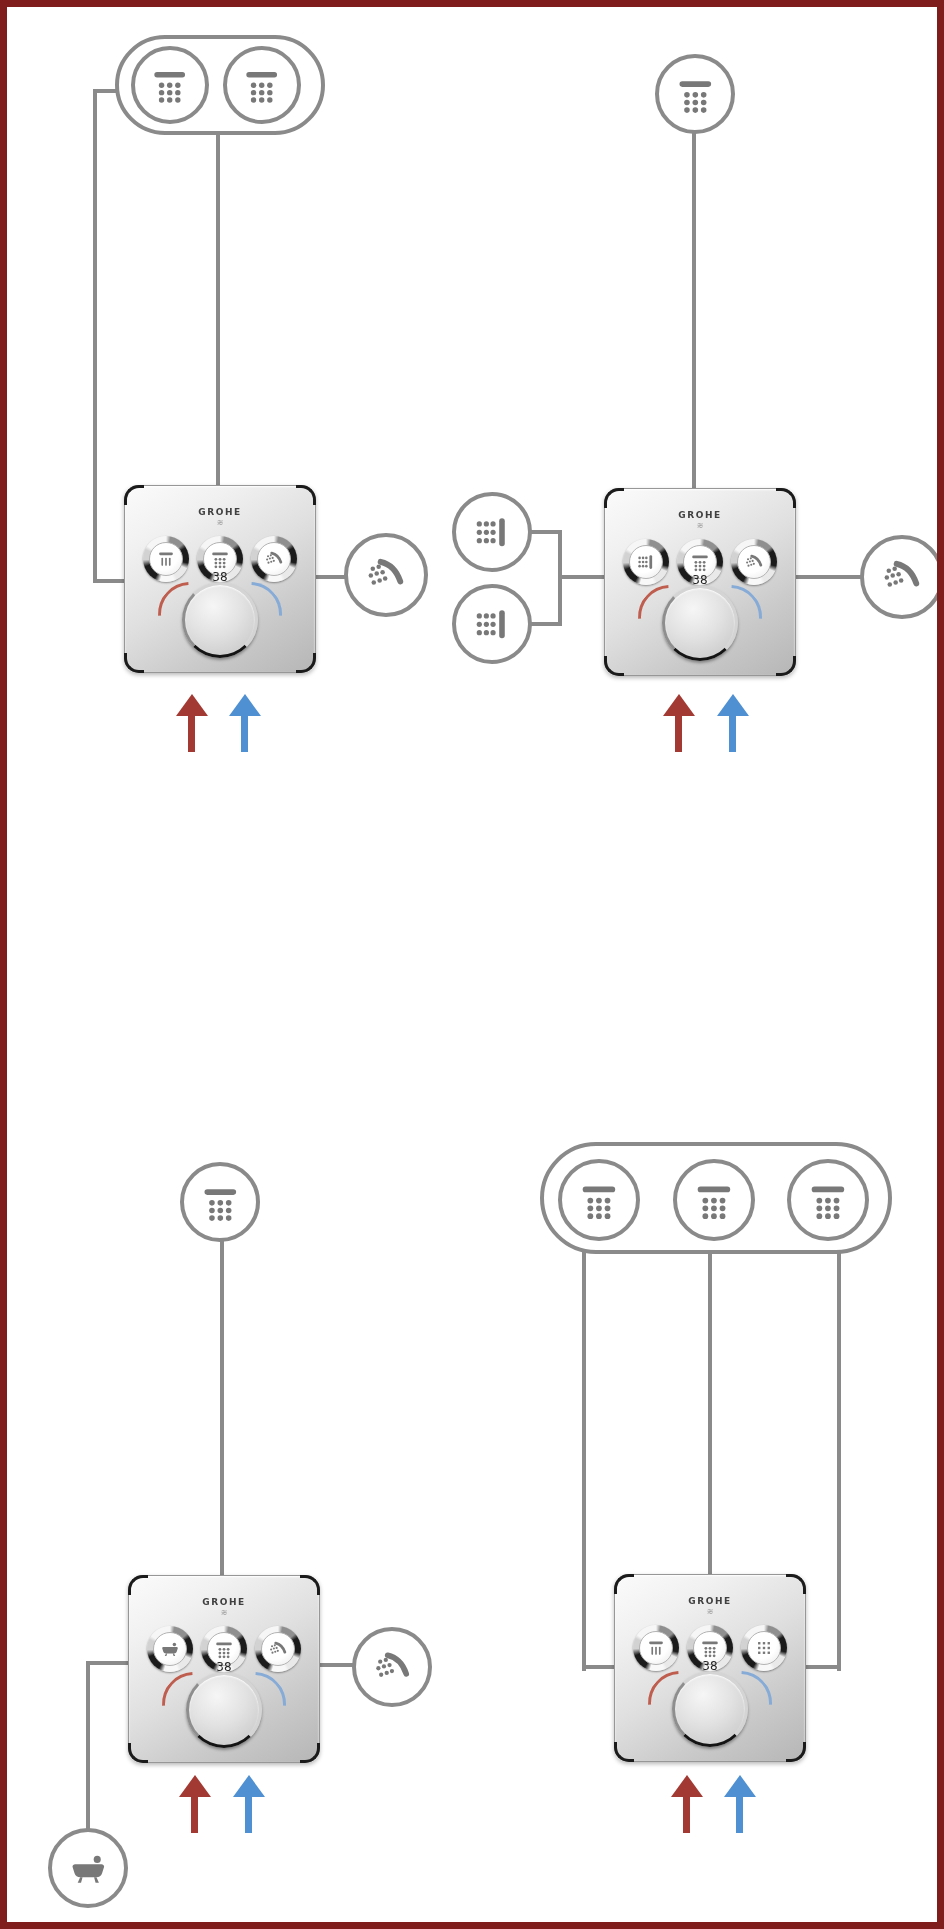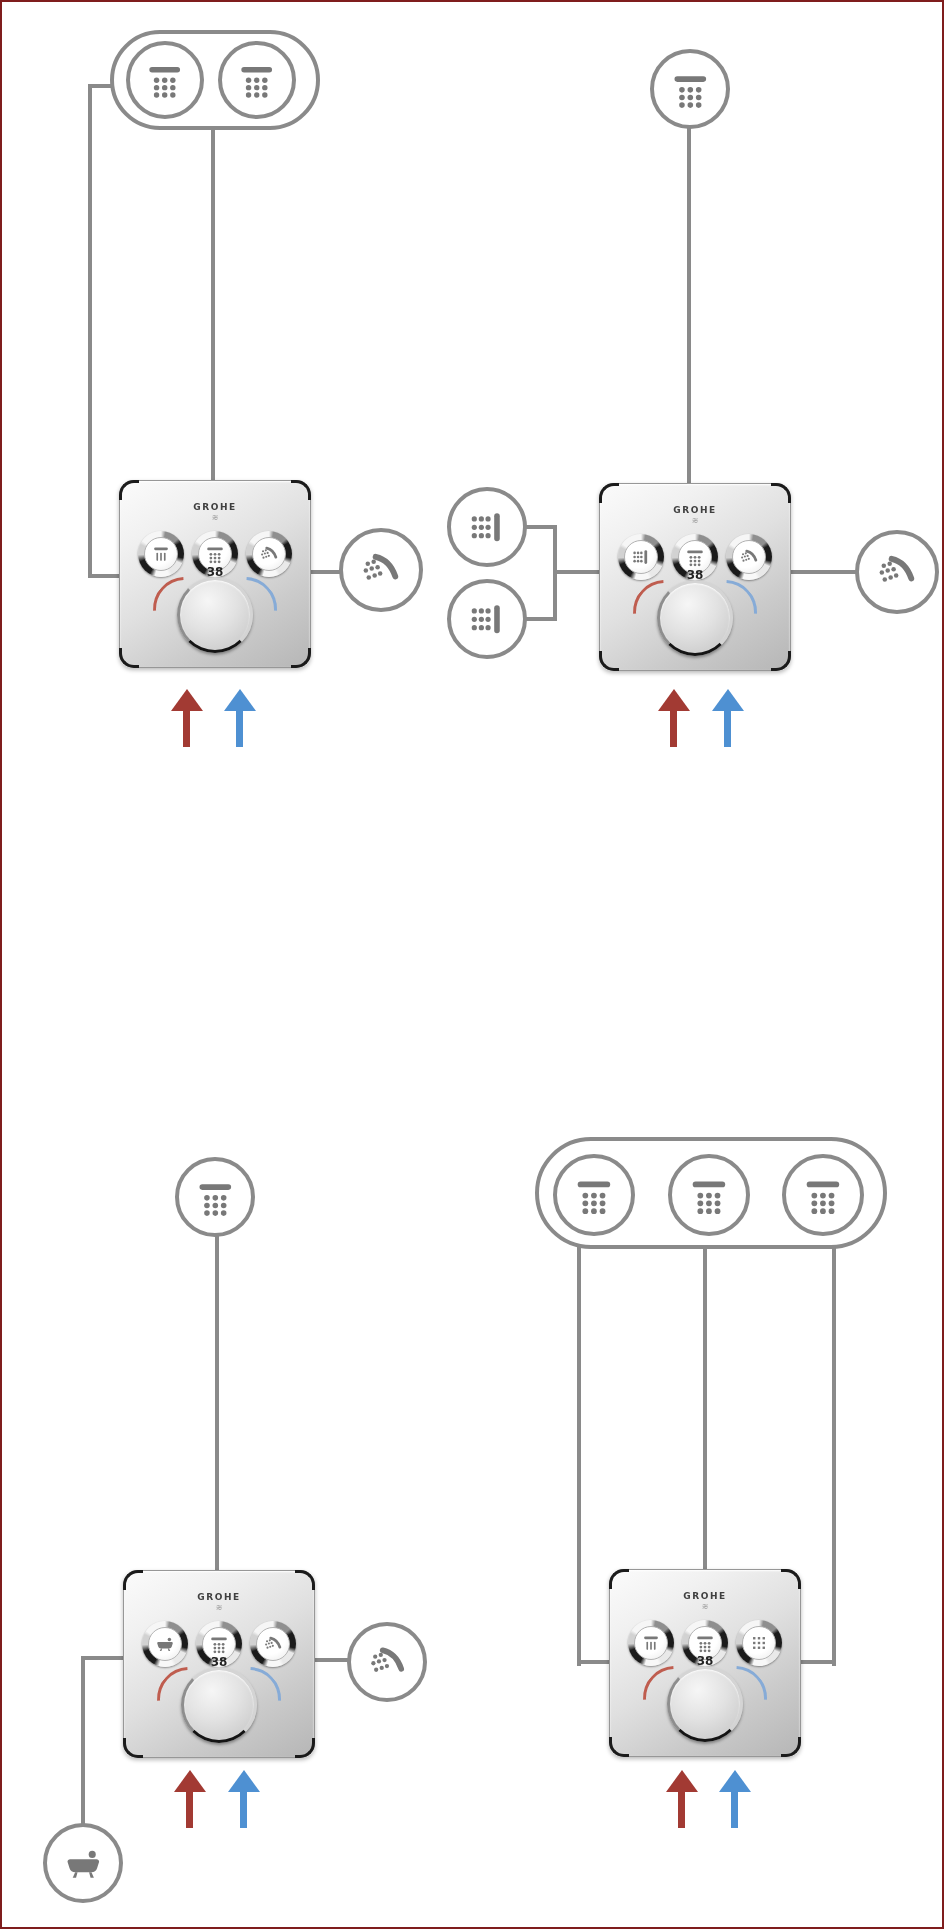--- a/index.html
+++ b/index.html
@@ -1,16 +1,16 @@
 <!DOCTYPE html>
 <html style="--diagram-line: #8a8a8a; --hot-red: #a23a33; --cold-blue: #4e90d2; --dial-hot-arc: #bf5d4f; --dial-cold-arc: #86abd7;"><head>
 <meta charset="utf-8">
 <style>
   html,body{margin:0;padding:0;background:#fff;}
-  .canvas{position:relative;width:944px;height:1929px;background:#fff;border:2px solid #7f1d1d;box-sizing:border-box;
+  .canvas{position:relative;width:944px;height:1929px;background:#fff;border:7px solid #7f1d1d;box-sizing:border-box;
           font-family:"DejaVu Sans","Liberation Sans",sans-serif;overflow:hidden;}
 
   
   .ln{position:absolute;background:var(--diagram-line,#8a8a8a);}
 
   
   .pill{position:absolute;border:4px solid var(--diagram-line,#8a8a8a);border-radius:999px;background:#fff;box-sizing:border-box;}
   .outlet{position:absolute;border:4px solid var(--diagram-line,#8a8a8a);border-radius:50%;background:#fff;box-sizing:border-box;
           display:flex;align-items:center;justify-content:center;}
   .oicon{display:flex;width:62%;height:62%;align-items:center;justify-content:center;}
@@ -32,21 +32,21 @@
 
   .btn{position:absolute;top:50px;width:46px;height:46px;border-radius:50%;
        background:conic-gradient(from 210deg,#1b1b1b 0deg 40deg,#d2d2d2 58deg 85deg,#f6f6f6 95deg 150deg,#8f8f8f 162deg 198deg,#1b1b1b 210deg 250deg,#e9e9e9 265deg 300deg,#f8f8f8 310deg 345deg,#1b1b1b 360deg);
        box-shadow:0 1px 2px rgba(0,0,0,.4);}
   .face{position:absolute;inset:6px;border-radius:50%;border:1px solid #b3b3b3;
         background:radial-gradient(circle at 38% 32%,#ffffff 55%,#e8e8e8 100%);
         display:flex;align-items:center;justify-content:center;}
   .face .oicon{width:22px;height:22px;}
 
   .temp{position:absolute;left:0;top:84px;width:100%;height:46px;}
-  .temp .label{position:absolute;left:50%;top:0;transform:translateX(-50%);font-size:12px;font-weight:bold;color:#242424;}
+  .temp .label{position:absolute;left:50%;top:0;transform:translateX(-50%);font-size:12px;font-weight:normal;color:#242424;}
   .arc{position:absolute;top:12px;width:58px;height:58px;border-radius:50%;border:3.5px solid transparent;}
   .arc.hot{left:33px;border-top-color:var(--dial-hot-arc,#bf5d4f);transform:rotate(-48deg);}
   .arc.cold{right:33px;border-top-color:var(--dial-cold-arc,#86abd7);transform:rotate(48deg);}
 
   .dial{position:absolute;left:57px;top:96px;width:76px;height:76px;border-radius:50%;
         background:radial-gradient(circle at 40% 30%,#f6f6f6 0%,#e2e2e2 45%,#c3c3c3 100%);
         border:3px solid #d4d4d4;border-bottom-color:#141414;border-left-color:#8e8e8e;
         box-shadow:0 2px 3px rgba(0,0,0,.35), inset 0 1px 2px #fff;box-sizing:border-box;}
 
   

